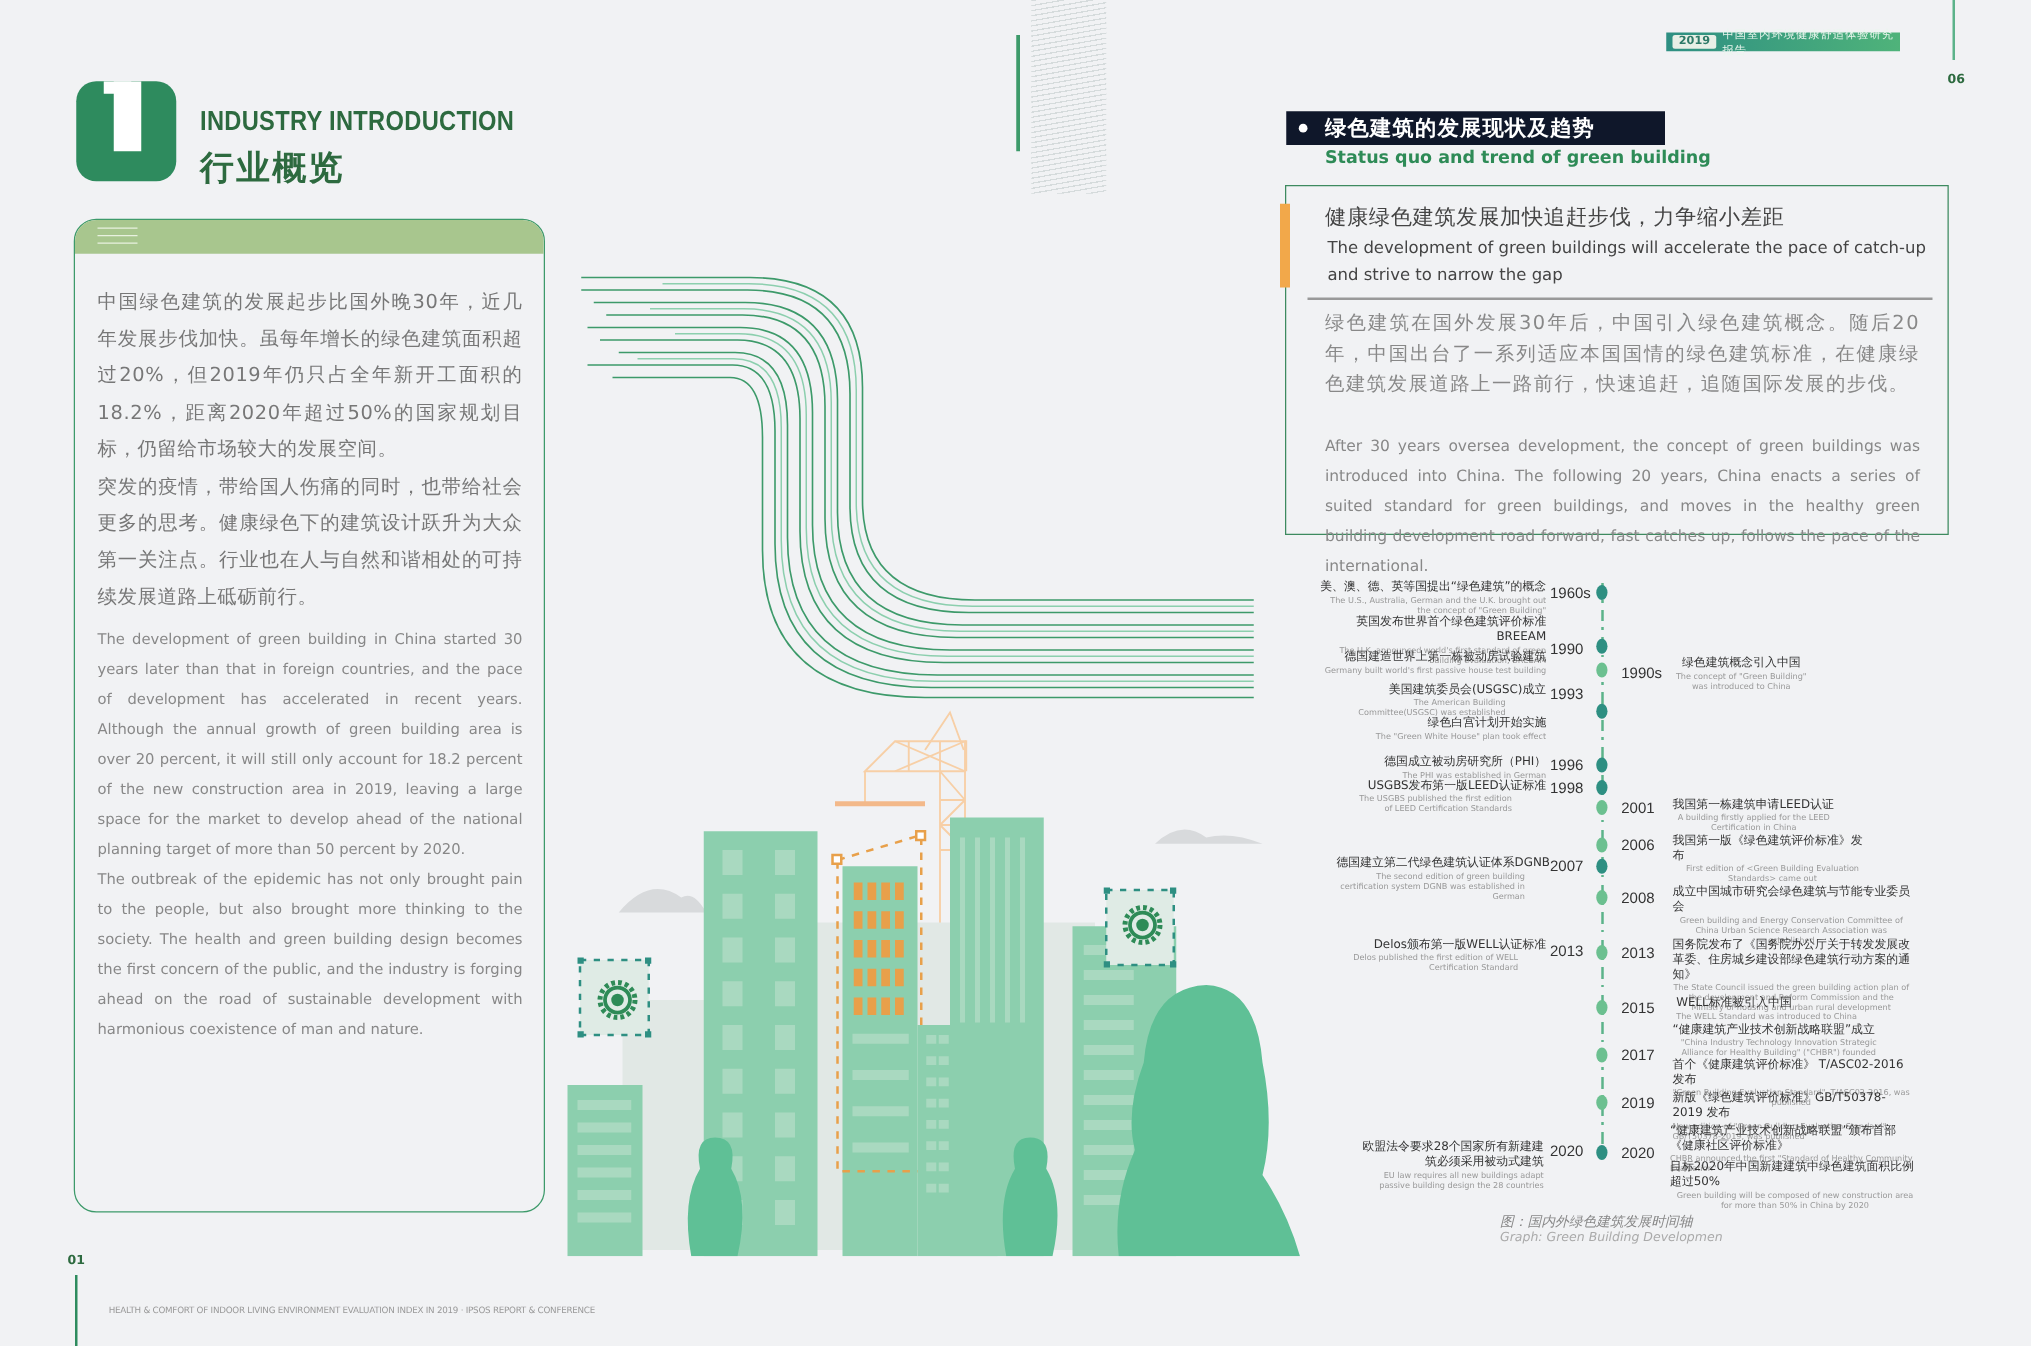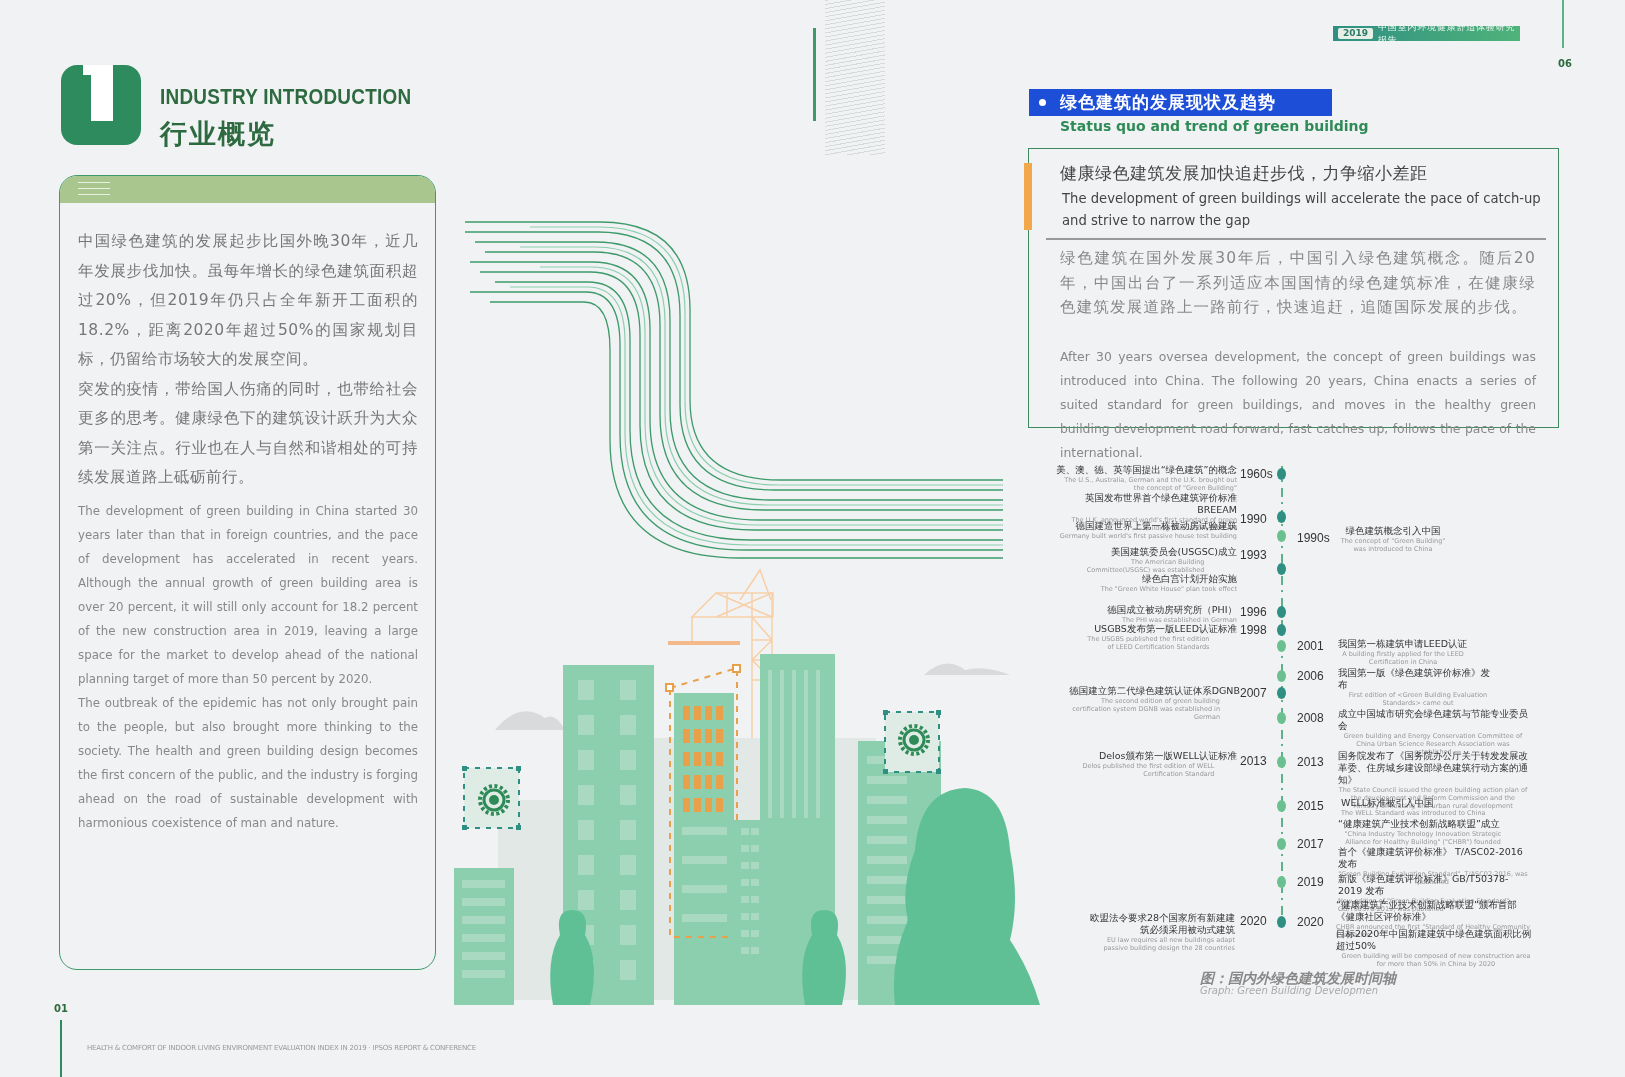--- a/index.html
+++ b/index.html
@@ -33,21 +33,21 @@
   .top-banner { left: 1333px; top: 26px; width: 187px; height: 15px; background: linear-gradient(90deg, #2e8f82, #4fb37a); display: flex; align-items: center; padding-left: 5px; }
   .top-banner .yr { background: #e8efe6; color: #2e7a68; font-size: 9px; font-weight: bold; padding: 0 5px; border-radius: 2px; line-height: 11px; }
   .top-banner .t { color: #eaf6ee; font-size: 9px; margin-left: 5px; letter-spacing: 0.8px; }
   .right-vline { left: 1562px; top: 0; width: 1.5px; height: 48px; background: #5cb38a; }
   .page-right-num { left: 1558px; top: 58px; font-size: 10px; color: #2d6a3f; font-weight: bold; }
 
   .mid-vline { left: 813px; top: 28px; width: 3px; height: 93px; background: #3d9a6a; }
   .hatch { left: 825px; top: 0; width: 60px; height: 155px;
     background: repeating-linear-gradient(170deg, rgba(190,200,200,0.55) 0 1px, transparent 1px 4px); }
 
-  .sec2-bar { left: 1029px; top: 89px; width: 303px; height: 27px; background: #1d4ed8; display: flex; align-items: center; padding-left: 10px; }
+  .sec2-bar { left: 1029px; top: 89px; width: 303px; height: 27px; background: #0f172a; display: flex; align-items: center; padding-left: 10px; }
   .sec2-bar .dot { width: 7px; height: 7px; border-radius: 50%; background: #fff; margin-right: 14px; }
   .sec2-bar .t { color: #fff; font-weight: bold; font-size: 17px; letter-spacing: 1px; }
   .sec2-en { left: 1060px; top: 118px; color: #2e8b57; font-size: 14px; font-weight: bold; }
 
   .box { left: 1028px; top: 148px; width: 531px; height: 280px; border: 1.5px solid #3d8a5f; }
   .box-orange { left: 1024px; top: 163px; width: 8px; height: 67px; background: #f2a84a; }
   .box-title-cn { left: 1060px; top: 162px; font-size: 17px; color: #444; letter-spacing: 0.5px; }
   .box-title-en { left: 1062px; top: 188px; font-size: 13.2px; line-height: 22px; color: #444; width: 490px; }
   .box-rule { left: 1046px; top: 238px; width: 500px; height: 2px; background: #999; }
   .box-p-cn { left: 1060px; top: 246px; width: 476px; font-size: 15.5px; line-height: 24.5px; color: #888; letter-spacing: 1.2px; text-align: justify; }
@@ -58,21 +58,21 @@
     background: repeating-linear-gradient(180deg, #5cb38a 0 9px, transparent 9px 14px, #5cb38a 14px 16px, transparent 16px 22px); }
   .tl-dot { width: 9px; height: 12px; border-radius: 50% 50% 50% 50%; }
   .tl-dot.l { background: #2e8f82; }
   .tl-dot.r { background: #6cc090; }
   .tl-year { font-size: 12px; color: #333; font-family: "Liberation Sans", sans-serif; }
   .tl-ev-l { text-align: right; width: 185px; }
   .tl-ev-r { text-align: left; width: 215px; }
   .tl-cn { font-size: 9.5px; color: #333; line-height: 12px; }
   .tl-en { font-size: 6.5px; color: #999; line-height: 8px; }
   .tl-ev-r .tl-en { text-align: center; }
-  .caption-cn { left: 1200px; top: 970px; font-size: 14px; color: #888; font-style: italic; font-weight: bold; }
+  .caption-cn { left: 1200px; top: 970px; font-size: 11px; color: #888; font-style: italic; }
   .caption-en { left: 1200px; top: 985px; font-size: 10px; color: #aaa; font-style: italic; }
 
   
   .illus { left: 440px; top: 210px; width: 600px; height: 795px; }
 </style>
 </head>
 <body>
 
 <div class="abs num-badge">
   <div class="one-top"></div>

